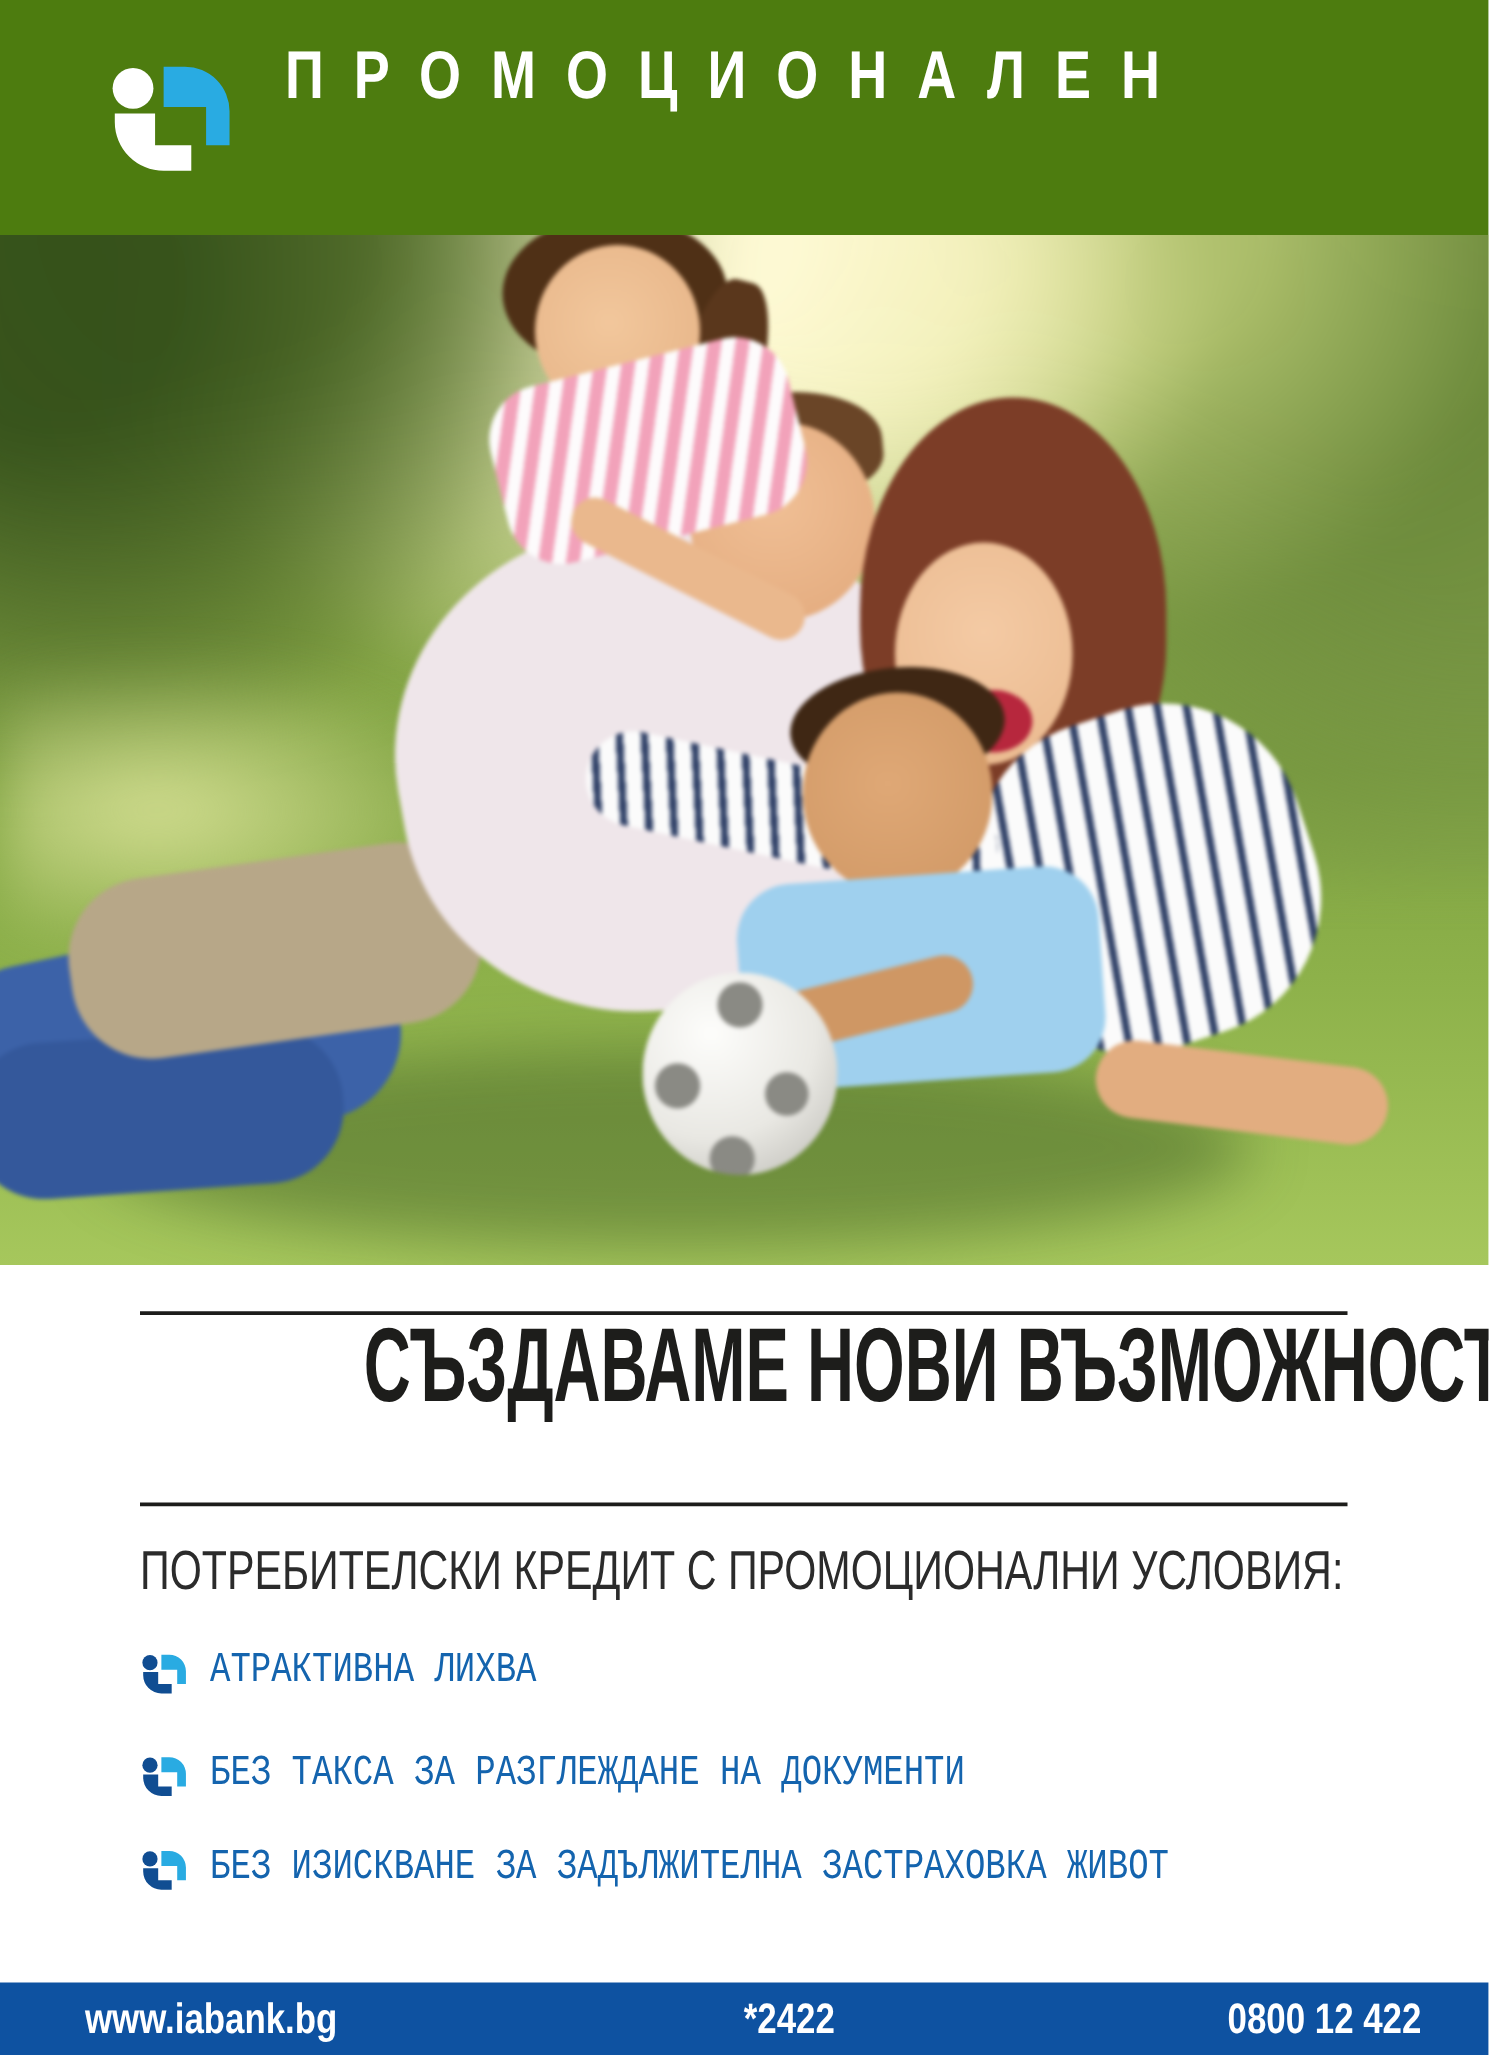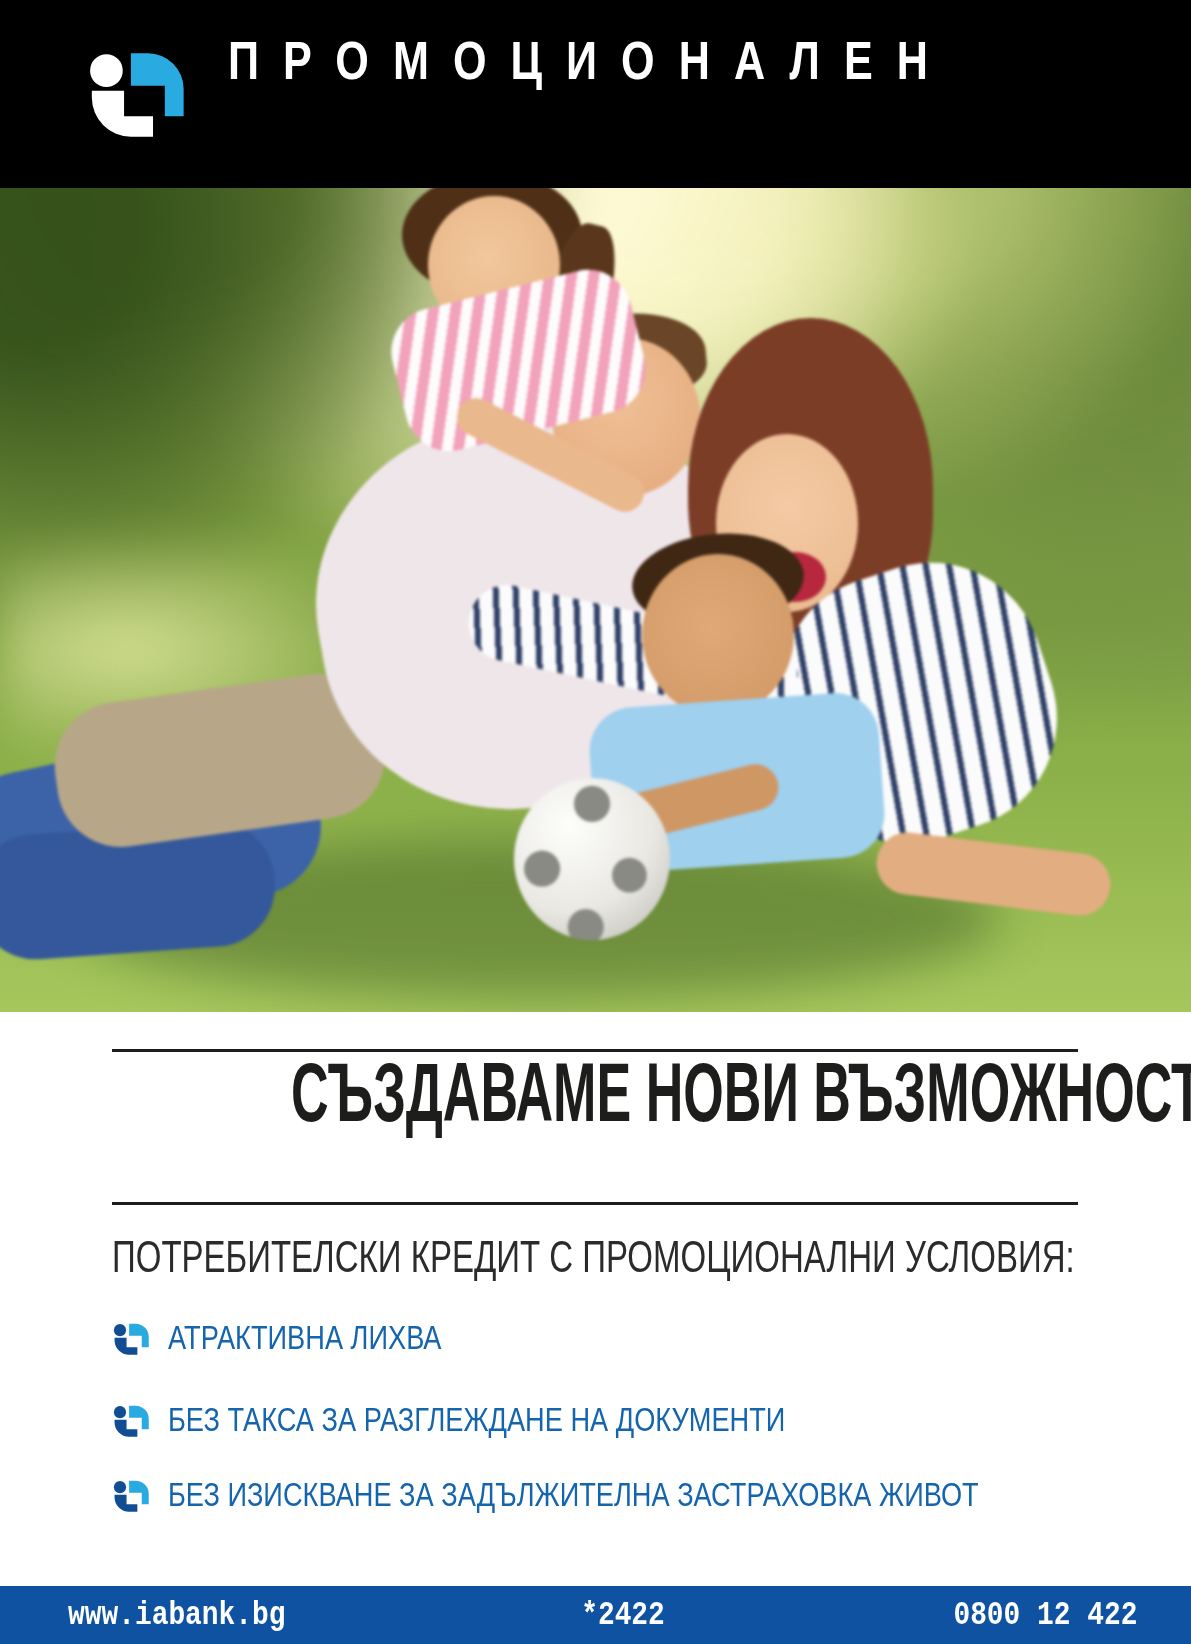--- a/index.html
+++ b/index.html
@@ -1,20 +1,20 @@
 <!DOCTYPE html>
 <html><head>
 <meta charset="utf-8">
 <style>
   html,body{margin:0;padding:0;}
   body{width:1191px;height:1644px;background:#ffffff;font-family:"Liberation Sans",sans-serif;overflow:hidden;}
   #page{position:relative;width:1191px;height:1644px;background:#fff;overflow:hidden;}
 
   
-  .header{position:absolute;left:0;top:0;width:1191px;height:188px;background:#000000;}
+  .header{position:absolute;left:0;top:0;width:1191px;height:188px;background:#4d7c0f;}
   .logo{position:absolute;left:85px;top:38px;width:102px;height:102px;}
   .header-text{position:absolute;left:228px;top:30px;width:800px;color:#fff;}
   .header-line1{font-weight:bold;font-size:54px;letter-spacing:30px;white-space:nowrap;
     display:inline-block;transform:scaleX(.8);transform-origin:left center;line-height:60px;}
   .header-line2{font-weight:bold;font-size:70px;white-space:nowrap;display:inline-block;
     transform:scaleX(.84);transform-origin:left center;line-height:66px;margin-top:2px;letter-spacing:1px;}
 
   
   .photo{position:absolute;left:0;top:188px;width:1191px;height:824px;overflow:hidden;
     background:linear-gradient(180deg,#a8bd68 0%,#93b150 30%,#7fa341 52%,#8db14a 72%,#a6c75c 100%);}
@@ -71,31 +71,31 @@
   .rule{position:absolute;left:112px;width:966px;height:3px;background:#1d1d1b;}
   .rule-top{top:37px;}
   .rule-bottom{top:190px;}
   .headline{position:absolute;left:0;top:42px;width:1191px;text-align:center;color:#1d1d1b;}
   .headline-line{line-height:77px;white-space:nowrap;}
   .cond{display:inline-block;transform:scaleX(.62);transform-origin:center;font-weight:bold;font-size:84px;letter-spacing:0;}
   .subheading{position:absolute;left:112px;top:222px;color:#2b2b2b;font-size:44px;line-height:46px;white-space:nowrap;
     display:block;}
   .subheading span{display:inline-block;transform:scaleX(.75);transform-origin:left center;}
   .benefits{position:absolute;left:112px;top:303px;width:1000px;}
-  .benefit{position:absolute;left:0;height:44px;display:flex;align-items:center;}
+  .benefit{position:absolute;left:0;height:44px;display:flex;align-items:center;font-family:Liberation Mono, monospace;}
   .benefit.b0{top:0;}
   .benefit.b1{top:82px;}
   .benefit.b2{top:157px;align-items:center;}
   .benefit .bicon{width:38px;height:38px;margin-right:18px;flex:0 0 auto;}
   .benefit .blabel{color:#1464AE;font-size:34px;white-space:nowrap;display:inline-block;
     transform:scaleX(.8);transform-origin:left center;}
 
   
   .footer{position:absolute;left:0;top:1586px;width:1191px;height:58px;background:#0E52A1;color:#fff;
-    display:flex;align-items:center;justify-content:space-between;box-sizing:border-box;padding:0 54px 0 68px;font-family:Liberation Mono, monospace;}
+    display:flex;align-items:center;justify-content:space-between;box-sizing:border-box;padding:0 54px 0 68px;}
   .footer .f{font-weight:bold;font-size:34px;white-space:nowrap;}
   .f-left{transform:scaleX(.82);transform-origin:left center;}
   .f-center{transform:scaleX(.82);transform-origin:center center;}
   .f-right{transform:scaleX(.82);transform-origin:right center;}
 </style>
 </head>
 <body>
 
 <div id="page">
 

